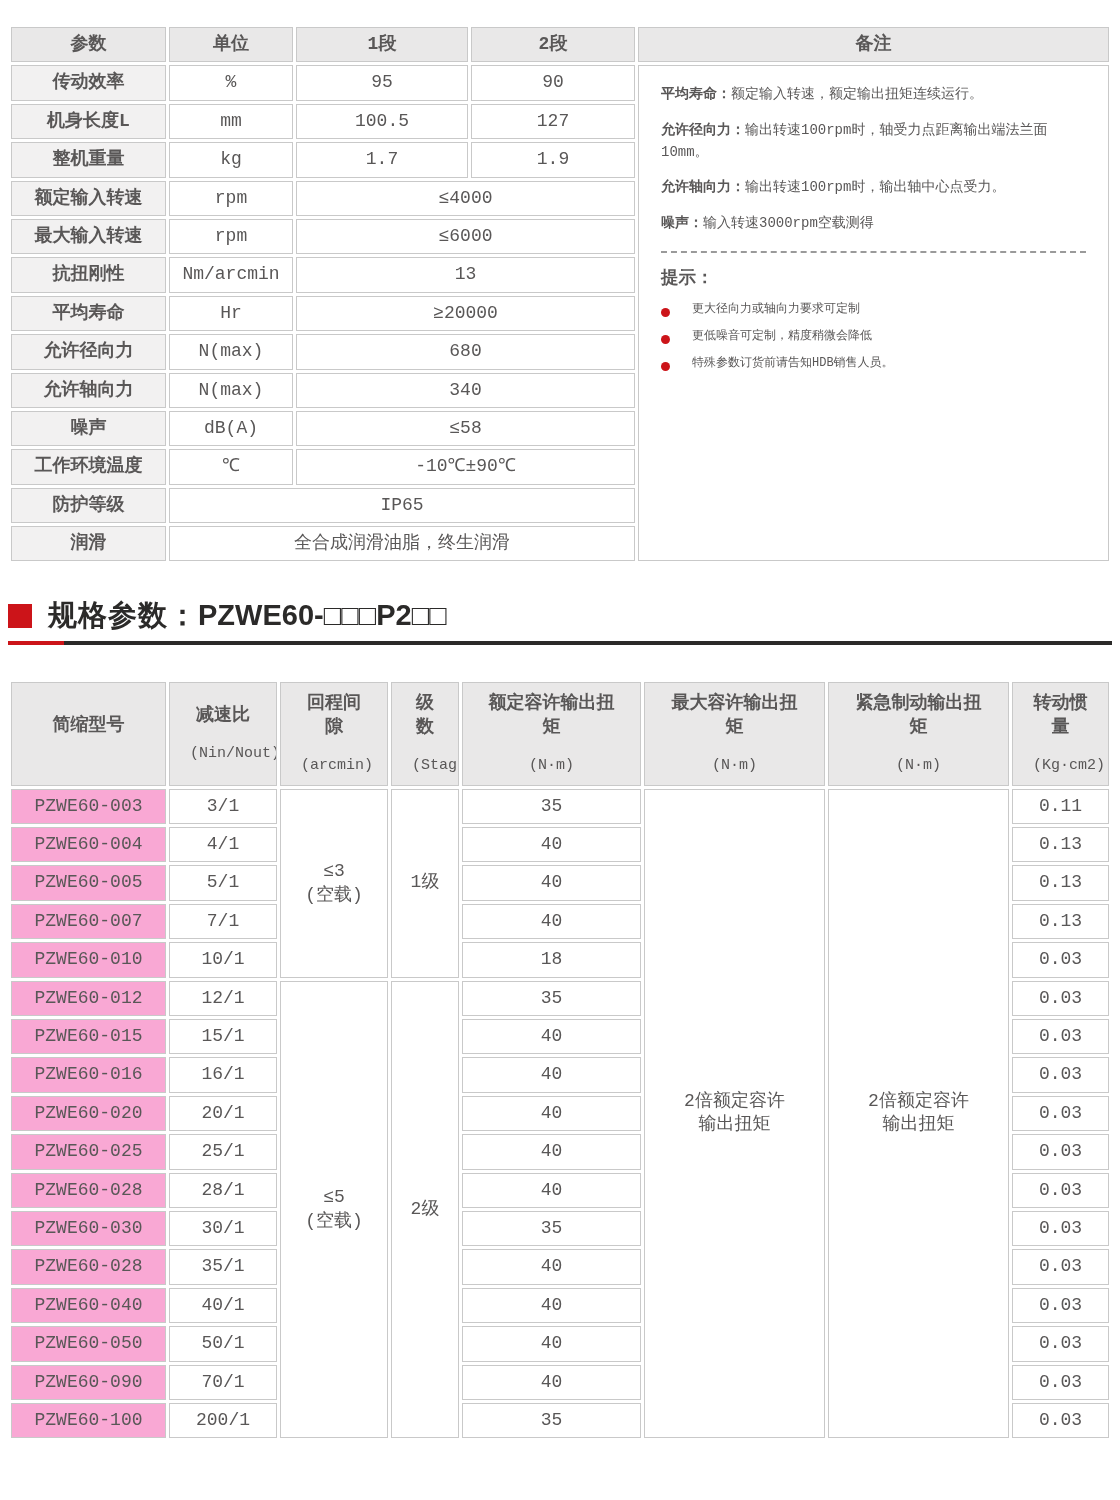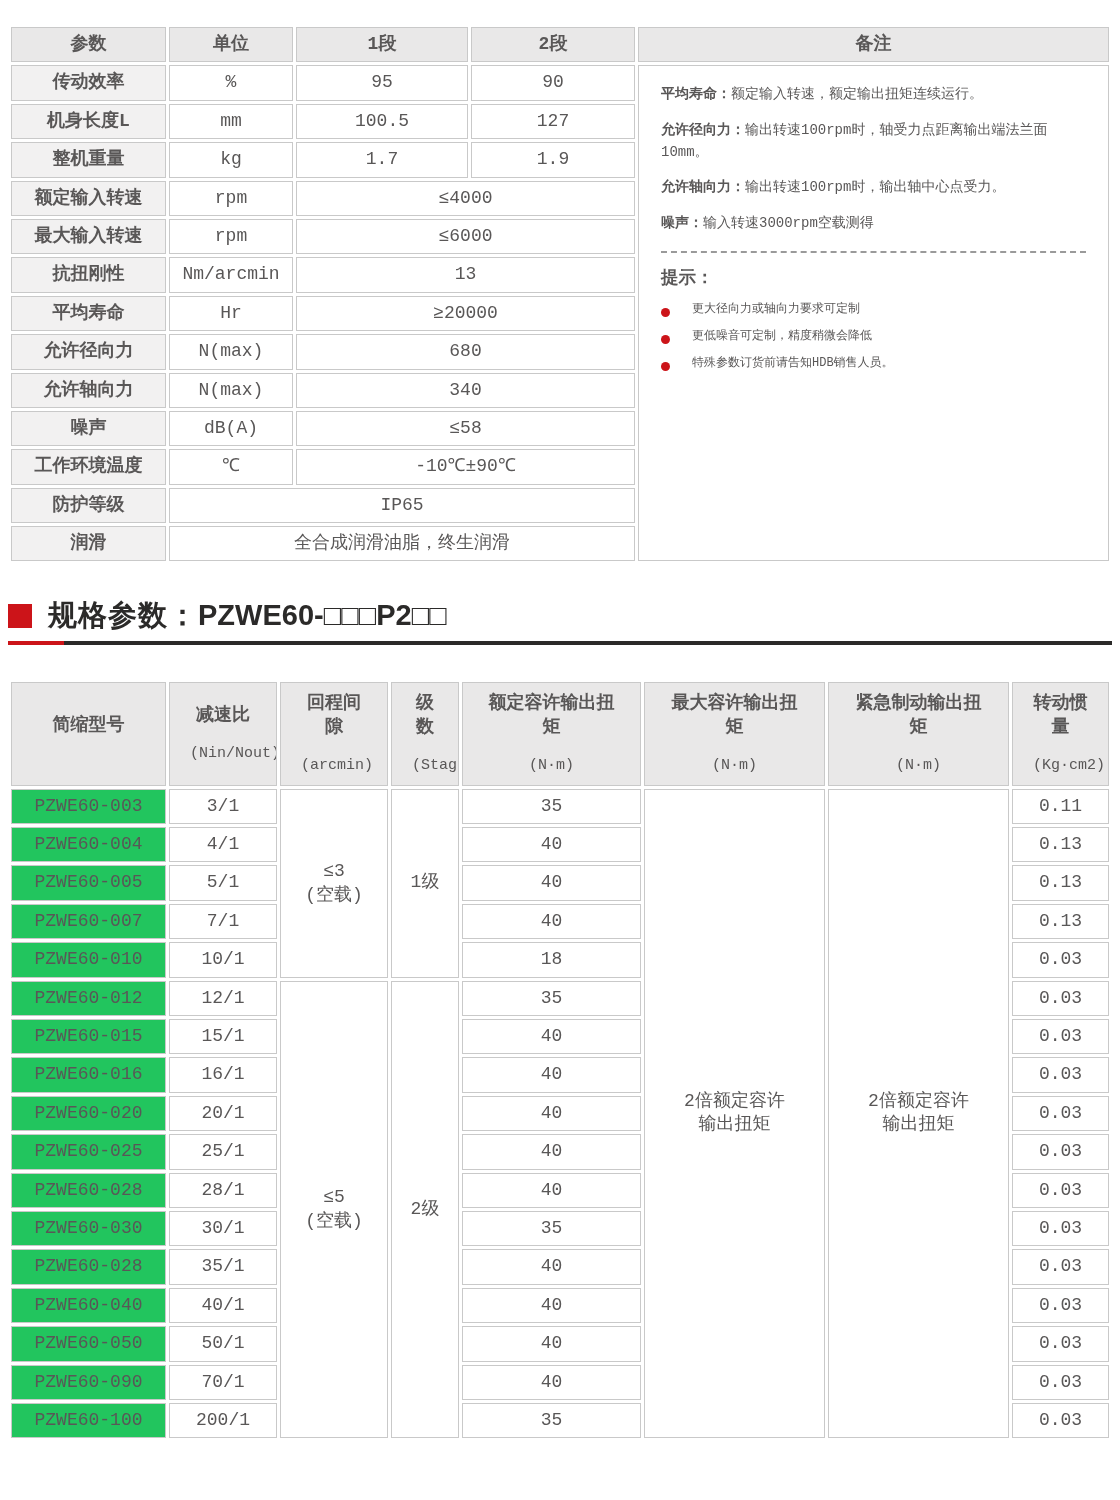--- a/index.html
+++ b/index.html
@@ -66,21 +66,21 @@
   th{
     background:#e9e8e8;
     font-weight:700;
     color:#595757;
   }
   td.param{
     background:#f2f1f1;
     font-weight:700;
   }
   td.model{
-    background:#22c55e;
+    background:#f9a8d4;
     font-weight:400;
   }
 
   
   td.notes{
     vertical-align:top;
     text-align:left;
     padding:18px 22px 14px 22px;
   }
   .note-p{

